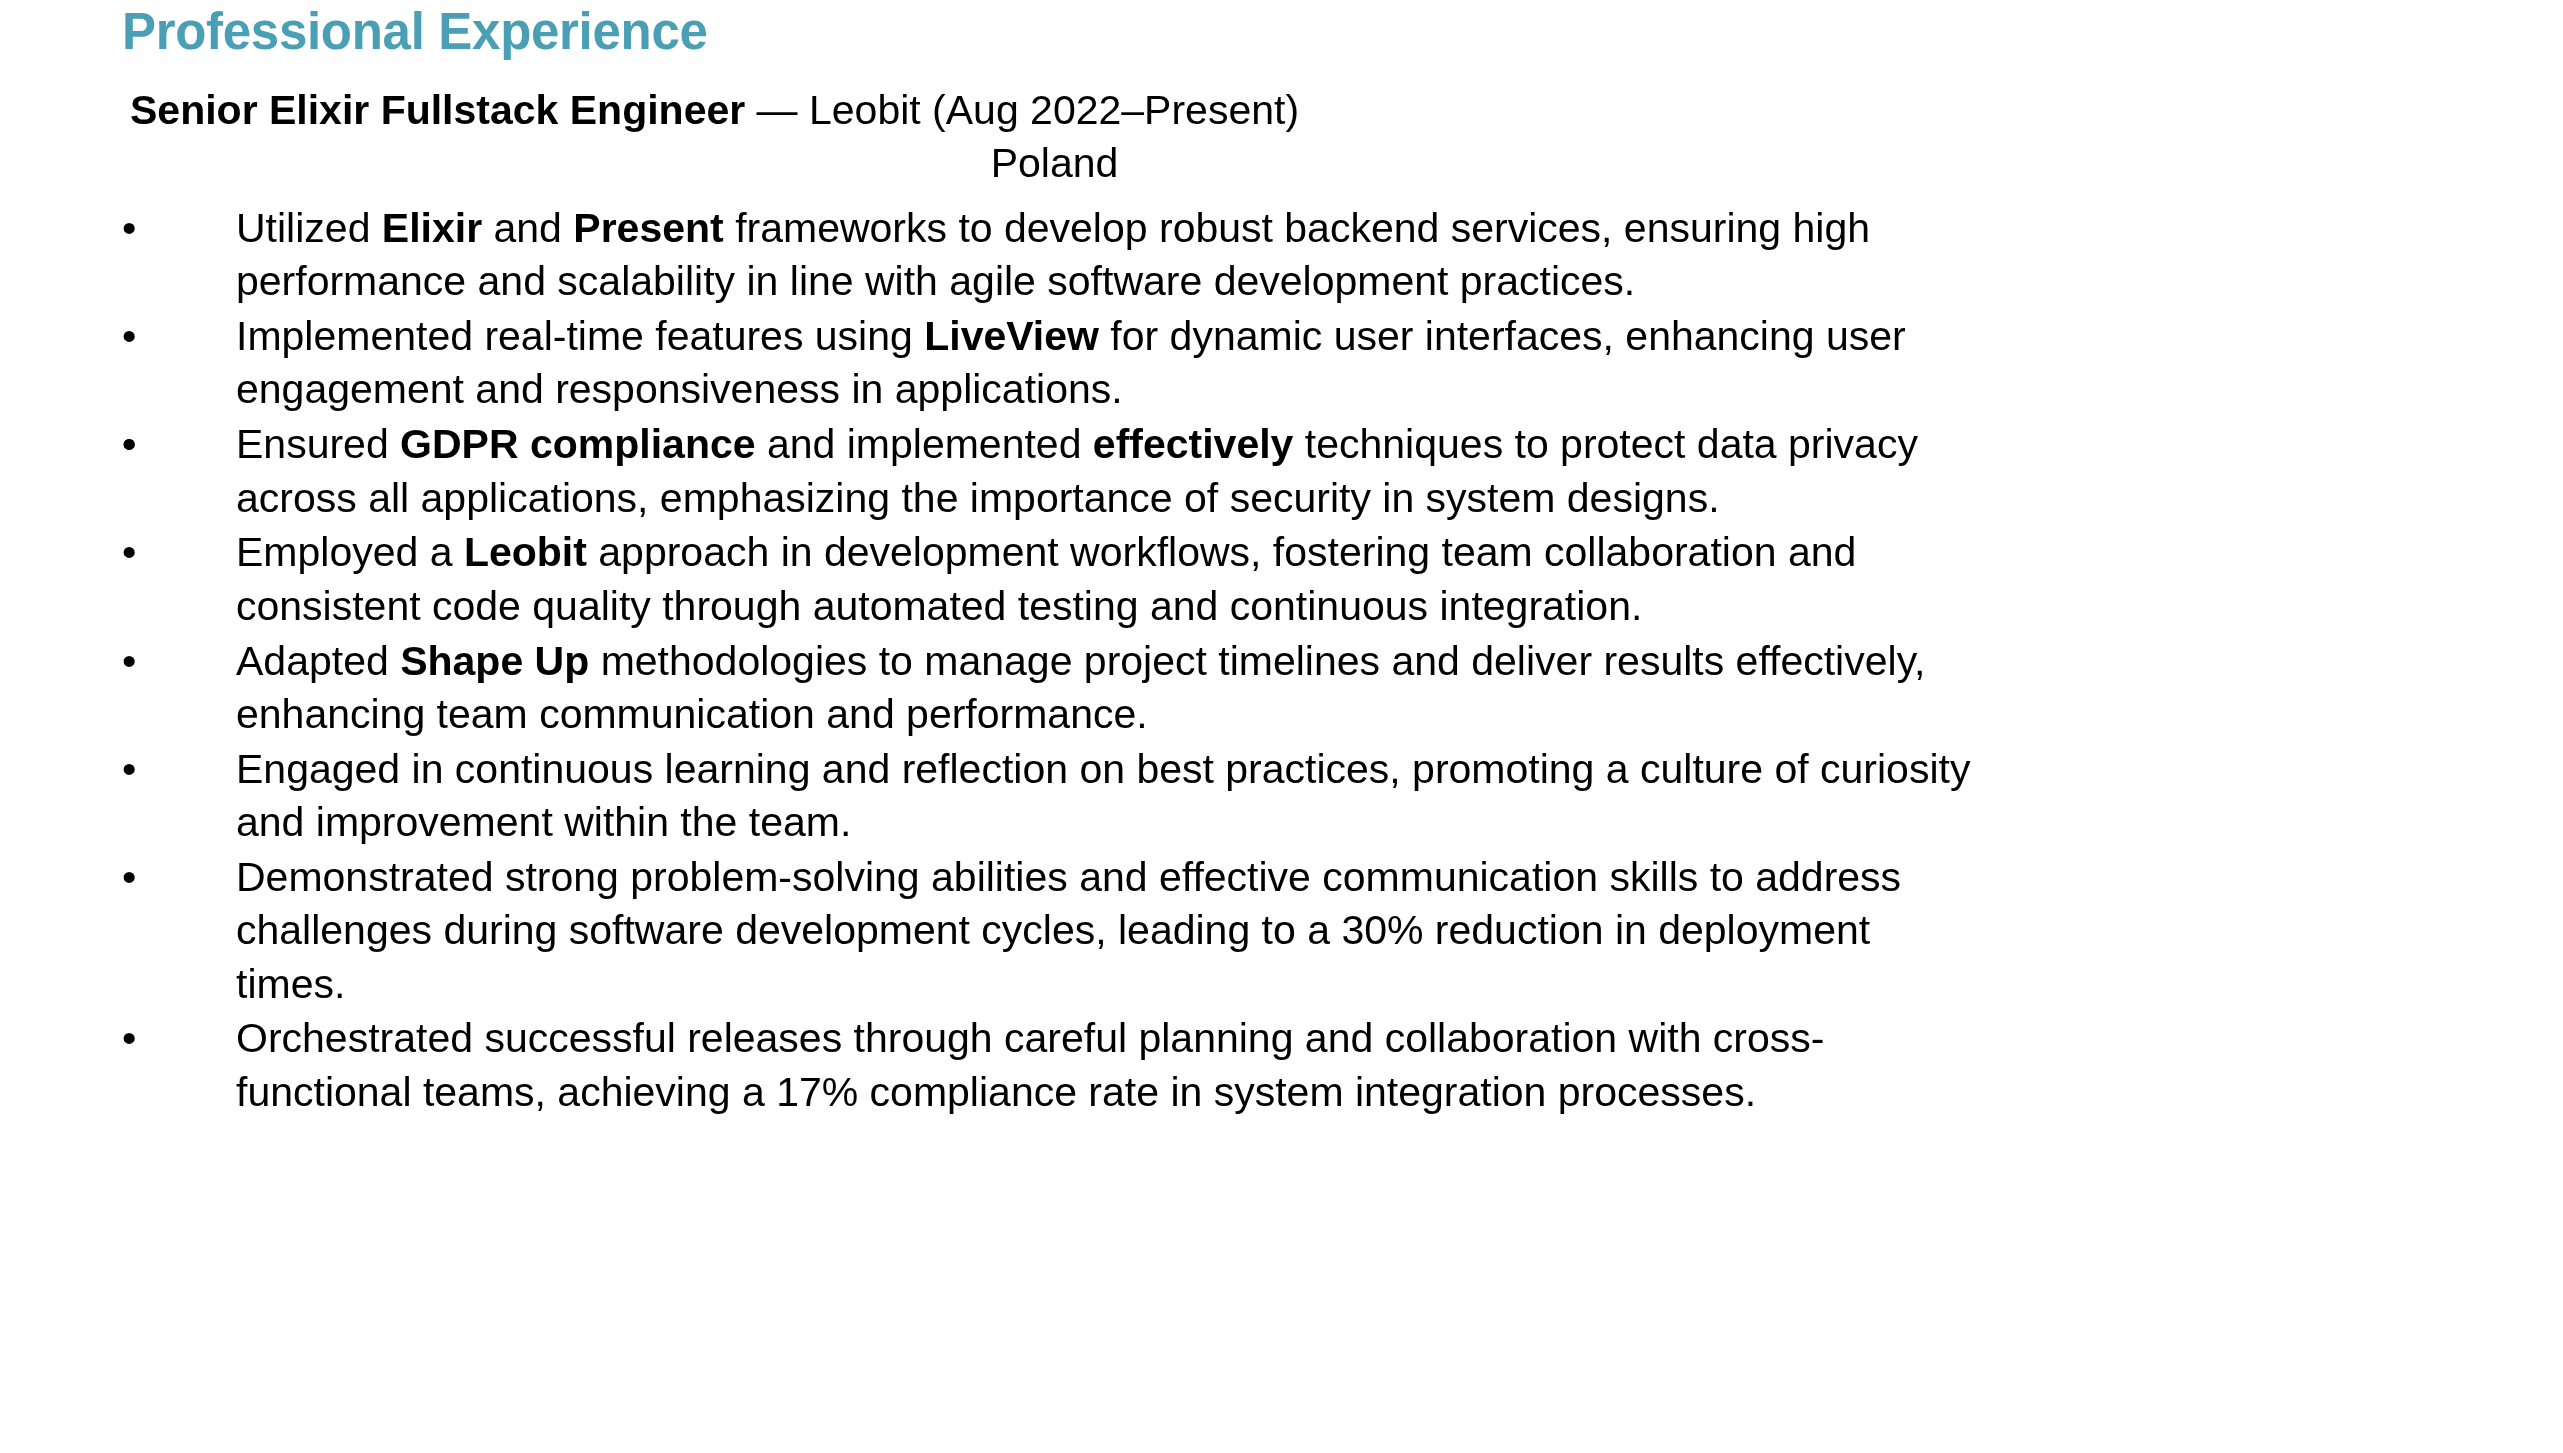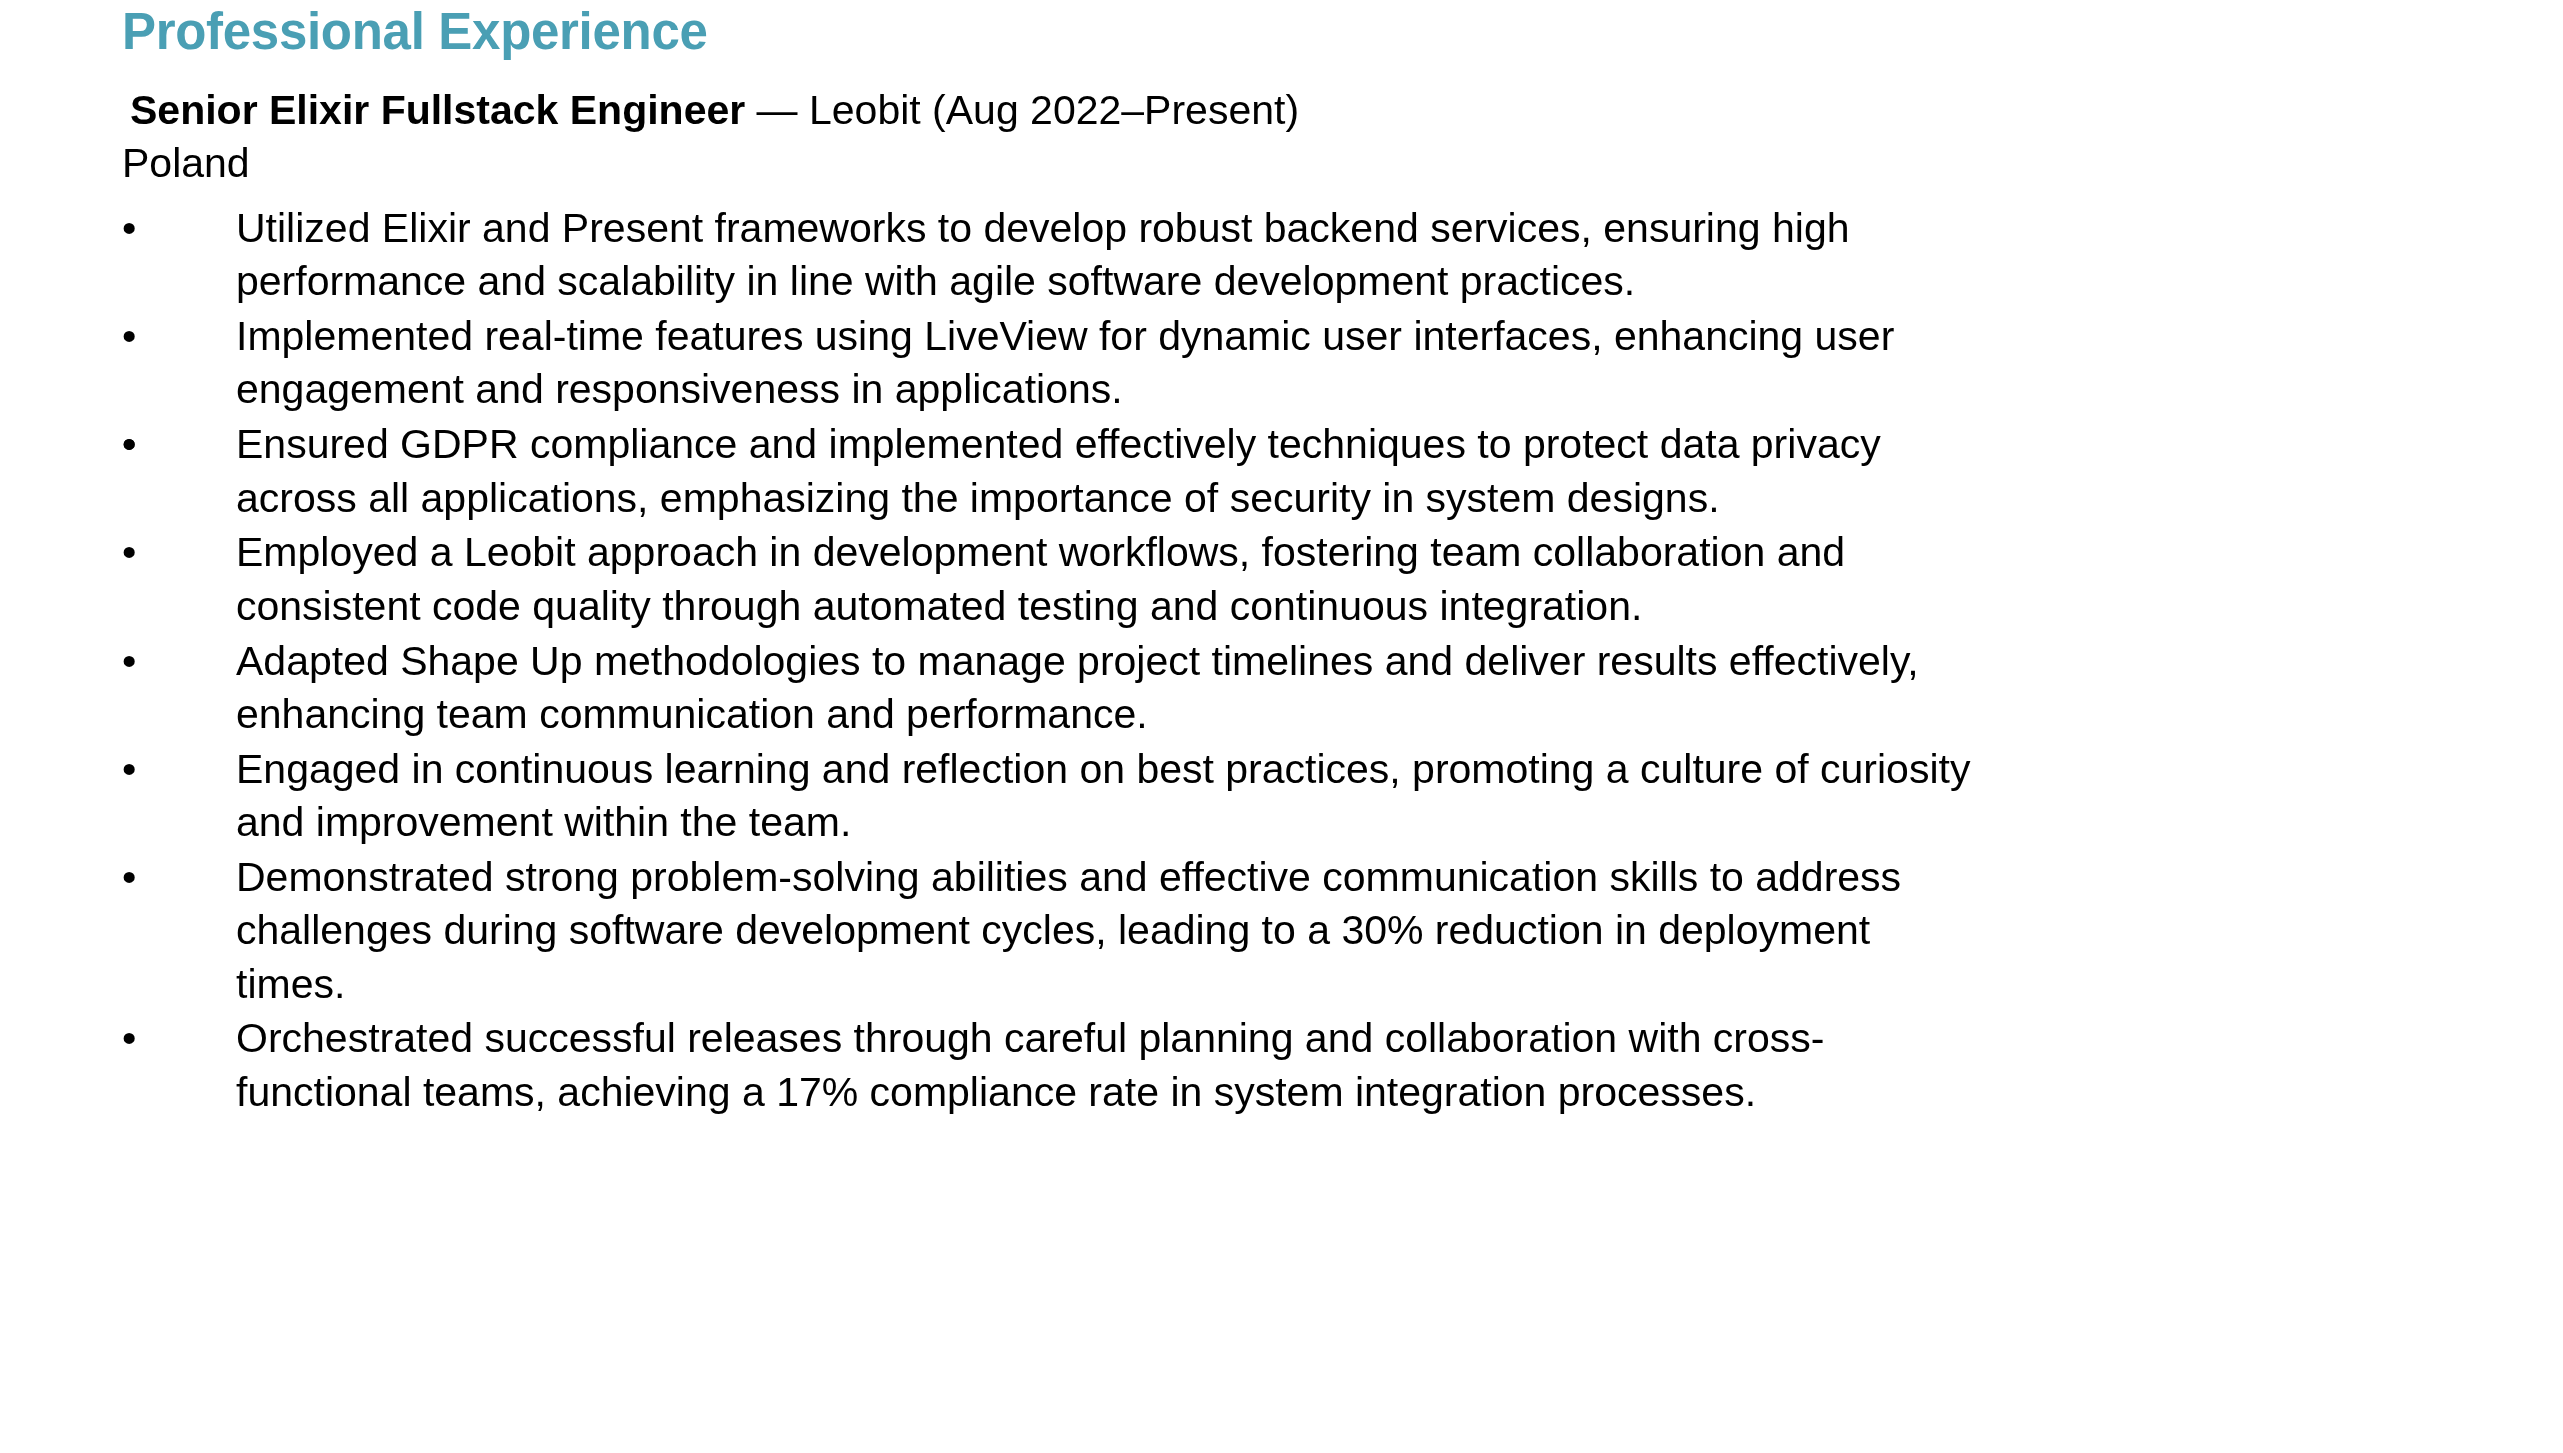--- a/index.html
+++ b/index.html
@@ -57,20 +57,21 @@
 
   .job-separator,
   .job-company-dates {
     font-weight: normal;
   }
 
   .job-location {
     font-size: 41px;
     line-height: 1.30;
     font-weight: normal;
+    text-align: center;
   }
 
   
   .bullet-list {
     margin: 11.6px 0 0 0;
     padding: 0;
     list-style: none;
   }
 
   .bullet-item {
@@ -86,21 +87,21 @@
     position: absolute;
     left: 0px;
     top: 0px;
     width: 21px;
     font-size: 41px;
     line-height: 1.30;
     color: #000000;
   }
 
   .bullet-text b {
-    font-weight: normal;
+    font-weight: bold;
   }
 </style>
 </head>
 <body>
 
 <div class="page">
 
   <h2 class="section-heading">Professional Experience</h2>
 
   <div class="job-header">

